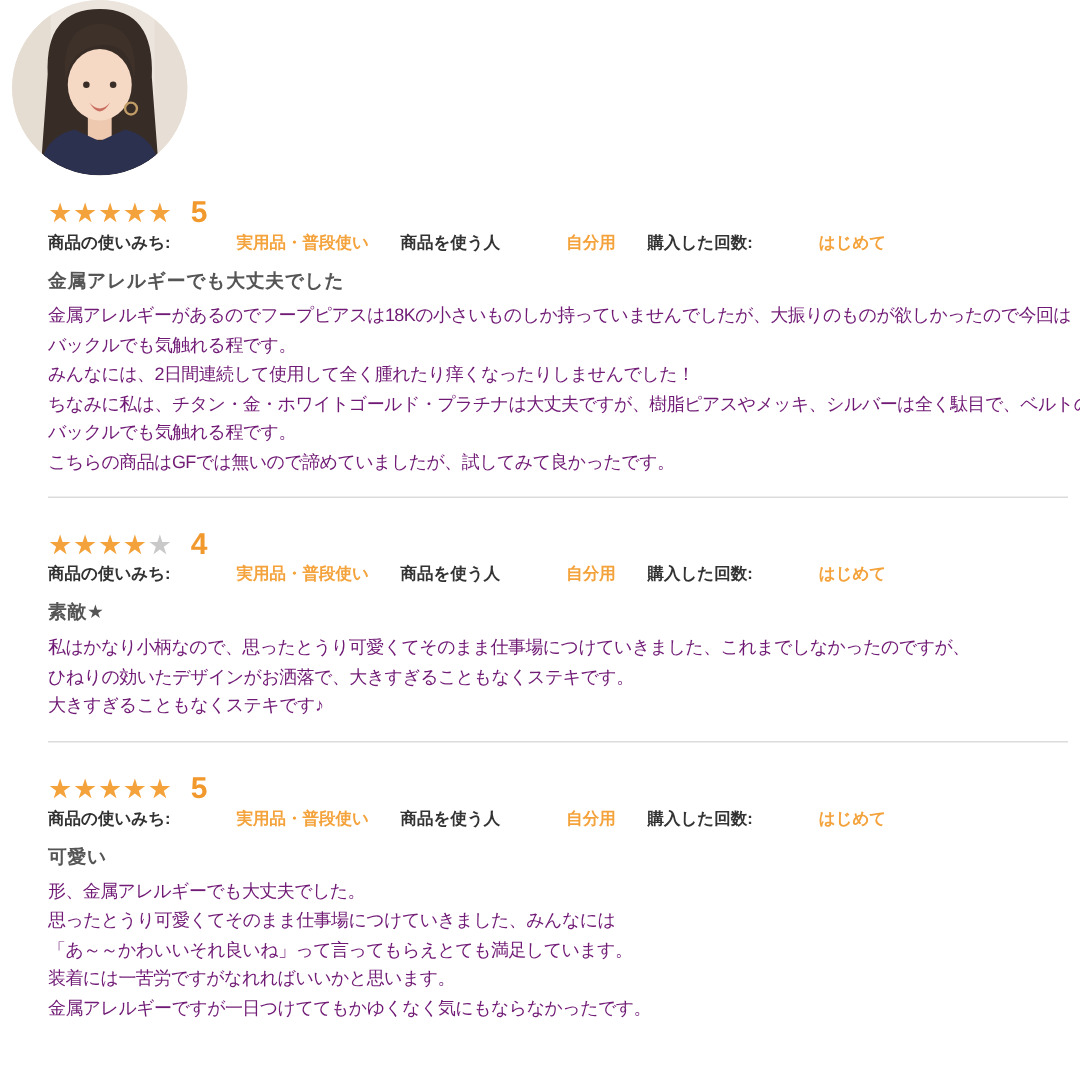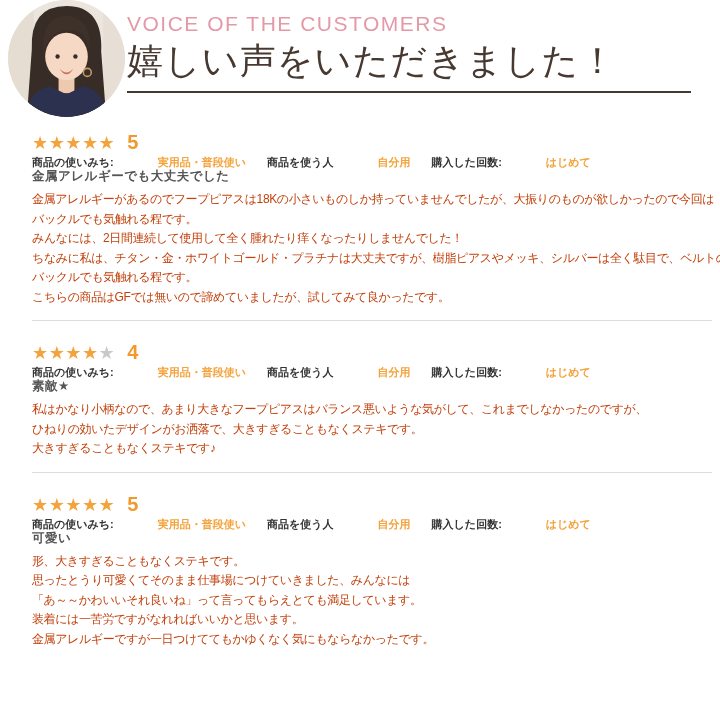--- a/index.html
+++ b/index.html
@@ -34,25 +34,25 @@
   .stars{font-size:18px;color:#f4a33c;letter-spacing:0.5px;}
   .stars .empty-stars{color:#c9c9c9;}
   .score{color:#f2992e;font-size:20px;font-weight:bold;margin-left:12px;}
   .attr-row{
     margin-top:4px;font-size:11px;font-weight:bold;color:#333333;
     line-height:13px;white-space:nowrap;
   }
   .attr-group{display:inline-block;margin-right:18px;}
   .attr-value{color:#f4a33c;padding-left:44px;}
   .review-title{
-    font-size:12.5px;font-weight:bold;color:#555555;
+    margin-top:11px;font-size:12.5px;font-weight:bold;color:#555555;
     line-height:15px;letter-spacing:0.5px;
   }
   .review-body{
-    margin-top:6px;font-size:12px;color:#c2410c;line-height:19.5px;
+    margin-top:6px;font-size:12px;color:#701a75;line-height:19.5px;
     letter-spacing:-0.4px;
   }
   .review-body .body-line{white-space:nowrap;}
   .separator{border:none;border-top:1px solid #dcdcdc;margin:13px 0 0 0;height:0;}
 </style>
 </head>
 <body>
 
 <div class="header">
   <div class="avatar">
@@ -70,24 +70,20 @@
         <rect x="51" y="76" width="16" height="18" fill="#eec9b0"></rect>
         <ellipse cx="59" cy="57" rx="21.5" ry="24" fill="#f6d9c4"></ellipse>
         <path d="M36,54 Q32,18 59,16 Q86,18 82,54 Q80,34 68,31 Q59,29 50,33 Q39,38 36,54 Z" fill="#3e312a"></path>
         <circle cx="50" cy="57" r="2.2" fill="#392d27"></circle>
         <circle cx="68" cy="57" r="2.2" fill="#392d27"></circle>
         <path d="M52,69 Q59,77 66,69 Q59,81 52,69 Z" fill="#c96f62"></path>
         <path d="M18,118 Q20,92 42,87 L59,95 L76,87 Q98,92 100,118 Z" fill="#2d3150"></path>
         <circle cx="80" cy="73" r="4" fill="none" stroke="#c29c66" stroke-width="1.6"></circle>
       </g>
     </svg>
-  </div>
-  <div class="header-text">
-    <div class="eyebrow">VOICE OF THE CUSTOMERS</div>
-    <div class="page-title">嬉しい声をいただきました！</div>
   </div>
 </div>
 
 <div class="reviews">
 
   <div class="review first">
     <div class="stars-row">
       <span class="stars"><span>★★★★★</span><span class="empty-stars"></span></span>
       <span class="score">5</span>
     </div>
@@ -114,41 +110,41 @@
       <span class="stars"><span>★★★★</span><span class="empty-stars">★</span></span>
       <span class="score">4</span>
     </div>
     <div class="attr-row">
       <span class="attr-group"><span>商品の使いみち:</span><span class="attr-value">実用品・普段使い</span></span>
       <span class="attr-group"><span>商品を使う人</span><span class="attr-value">自分用</span></span>
       <span class="attr-group"><span>購入した回数:</span><span class="attr-value">はじめて</span></span>
     </div>
     <div class="review-title">素敵★</div>
     <div class="review-body">
-      <div class="body-line">私はかなり小柄なので、あまり大きなフープピアスはバランス悪いような気がして、これまでしなかったのですが、</div>
+      <div class="body-line">私はかなり小柄なので、思ったとうり可愛くてそのまま仕事場につけていきました、これまでしなかったのですが、</div>
       <div class="body-line">ひねりの効いたデザインがお洒落で、大きすぎることもなくステキです。</div>
       <div class="body-line">大きすぎることもなくステキです♪</div>
     </div>
   </div>
 
   <hr class="separator">
 
   <div class="review">
     <div class="stars-row">
       <span class="stars"><span>★★★★★</span><span class="empty-stars"></span></span>
       <span class="score">5</span>
     </div>
     <div class="attr-row">
       <span class="attr-group"><span>商品の使いみち:</span><span class="attr-value">実用品・普段使い</span></span>
       <span class="attr-group"><span>商品を使う人</span><span class="attr-value">自分用</span></span>
       <span class="attr-group"><span>購入した回数:</span><span class="attr-value">はじめて</span></span>
     </div>
     <div class="review-title">可愛い</div>
     <div class="review-body">
-      <div class="body-line">形、大きすぎることもなくステキです。</div>
+      <div class="body-line">形、金属アレルギーでも大丈夫でした。</div>
       <div class="body-line">思ったとうり可愛くてそのまま仕事場につけていきました、みんなには</div>
       <div class="body-line">「あ～～かわいいそれ良いね」って言ってもらえとても満足しています。</div>
       <div class="body-line">装着には一苦労ですがなれればいいかと思います。</div>
       <div class="body-line">金属アレルギーですが一日つけててもかゆくなく気にもならなかったです。</div>
     </div>
   </div>
 
 </div>
 
 </body></html>

